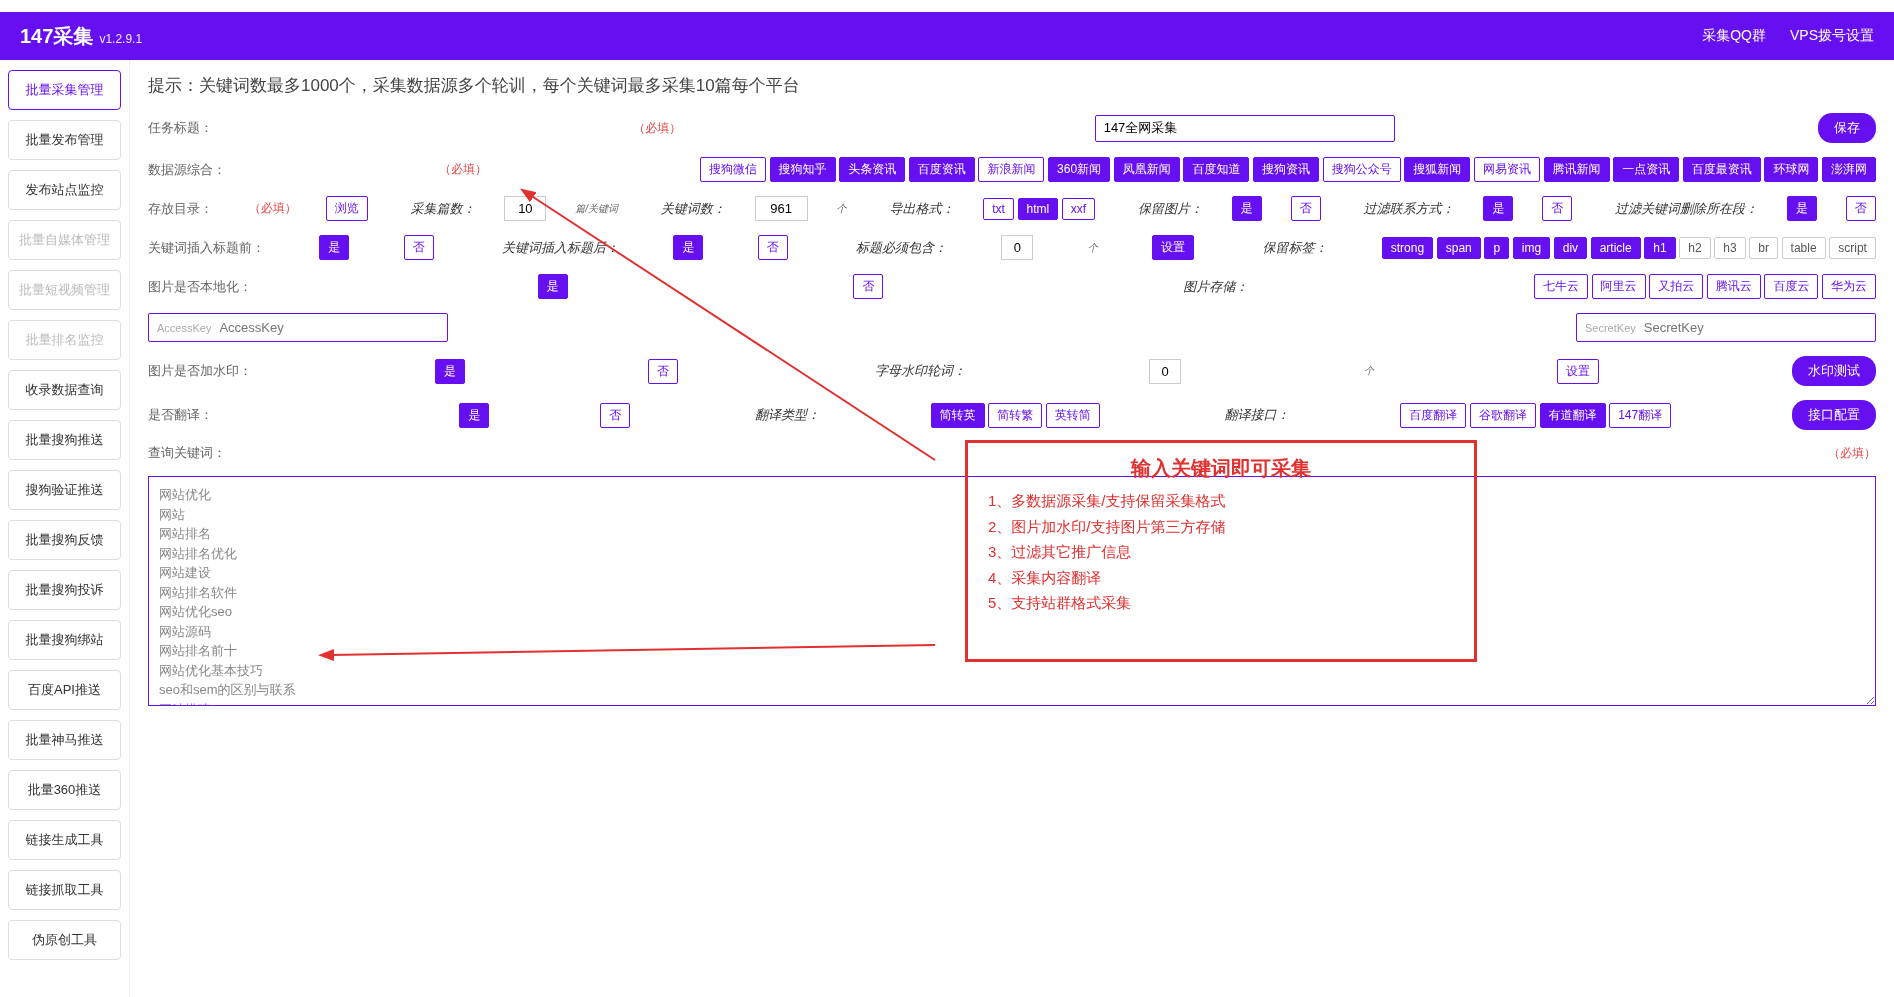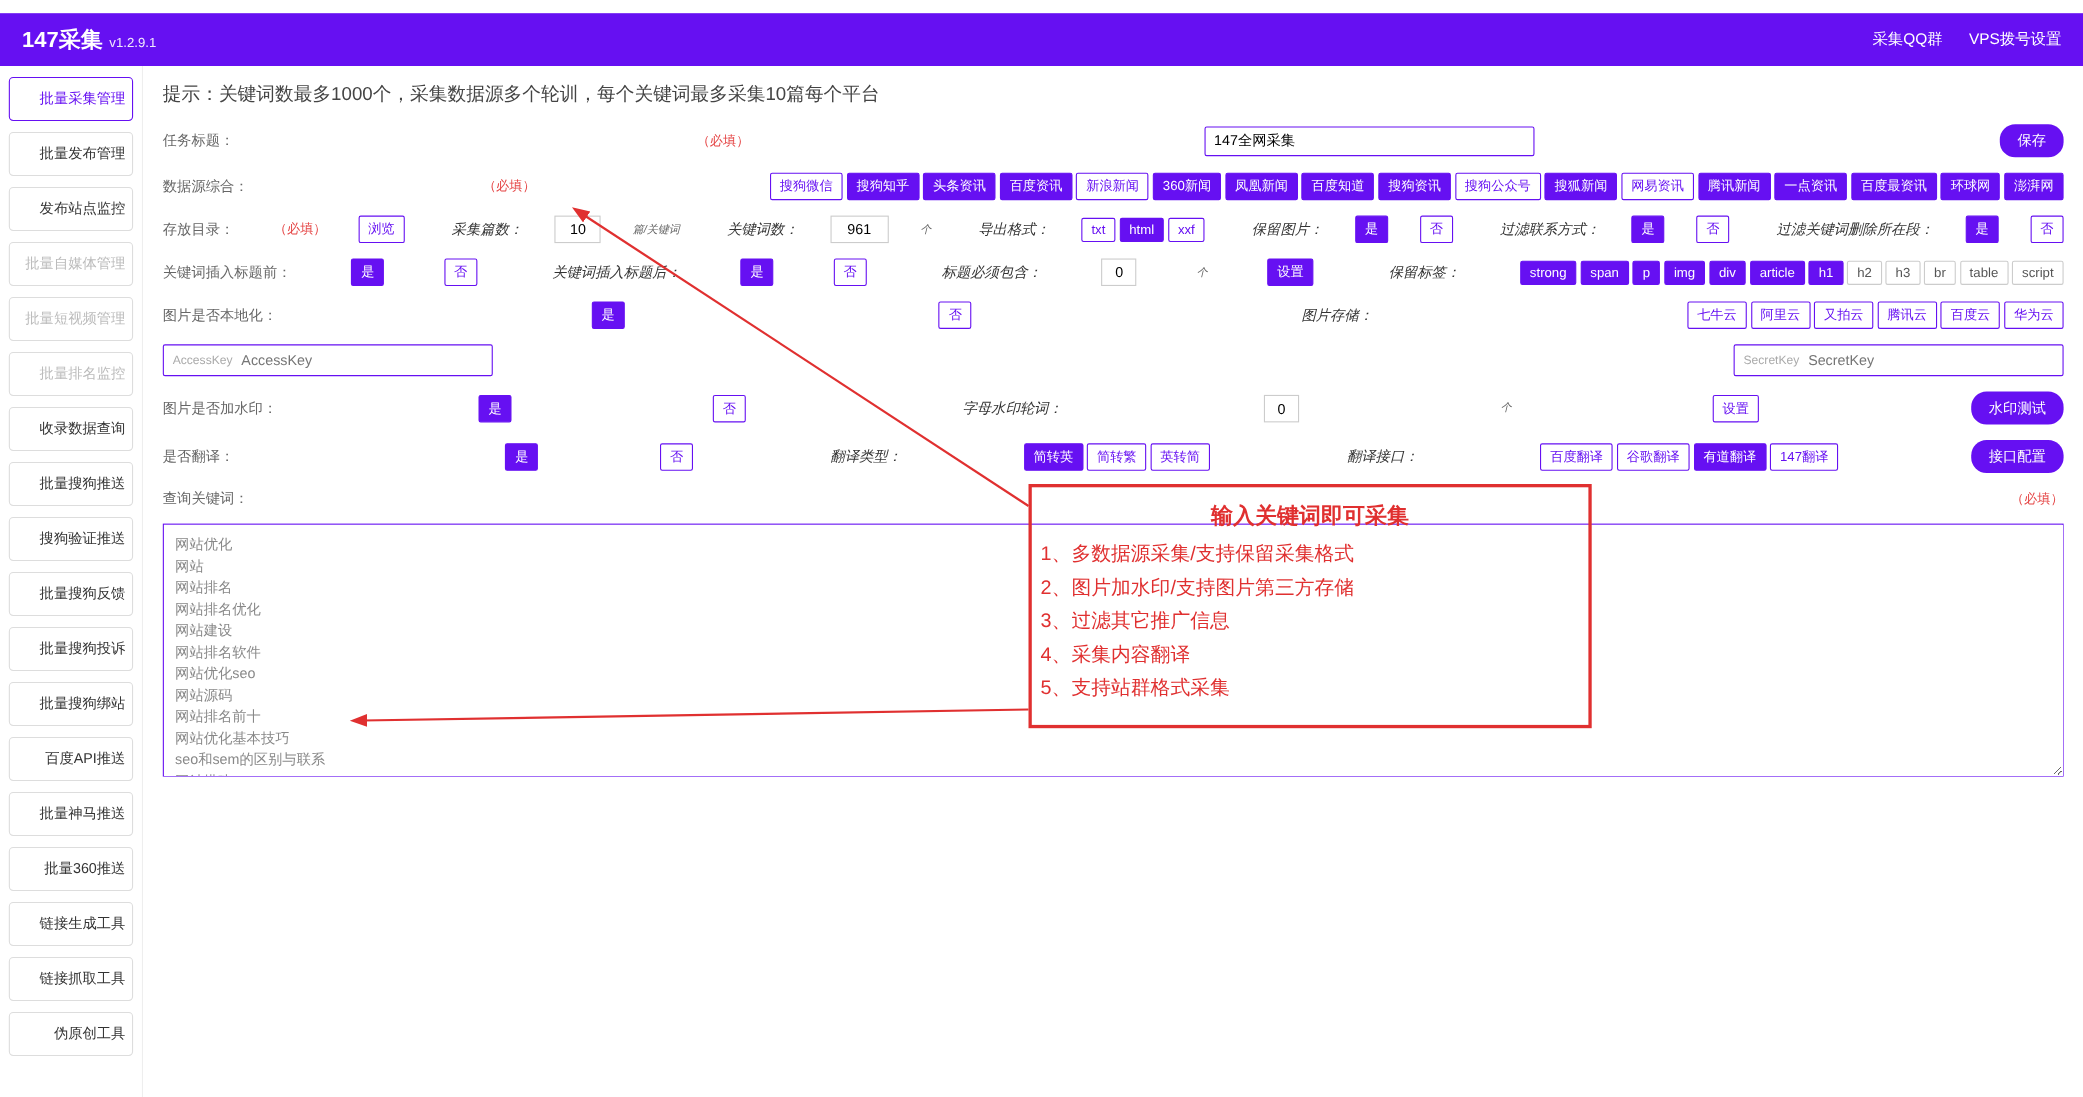--- a/index.html
+++ b/index.html
@@ -5,21 +5,21 @@
 * { box-sizing: border-box; margin: 0; padding: 0; }
 body { font-family: "Microsoft YaHei", Arial, sans-serif; font-size: 13px; color: #333; background: #fff; }
 .header { background: #6610f2; color: #fff; height: 48px; display: flex; align-items: center; padding: 0 20px; justify-content: space-between; margin-top: 12px; }
 .header-left { display: flex; align-items: baseline; gap: 6px; }
 .app-title { font-size: 20px; font-weight: bold; }
 .app-version { font-size: 12px; opacity: 0.9; }
 .header-right { display: flex; gap: 24px; font-size: 14px; }
 .header-link { color: #fff; cursor: pointer; }
 .container { display: flex; height: calc(100vh - 48px); }
 .sidebar { width: 130px; padding: 10px 8px; border-right: 1px solid #eee; overflow-y: auto; }
-.side-btn { display: block; width: 100%; background: #fff; border: 1px solid #ddd; border-radius: 4px; padding: 10px 6px; margin-bottom: 10px; font-size: 13px; text-align: right; cursor: pointer; color: #333; }
+.side-btn { display: block; width: 100%; background: #fff; border: 1px solid #ddd; border-radius: 4px; padding: 10px 6px; margin-bottom: 10px; font-size: 13px; text-align: center; cursor: pointer; color: #333; }
 .side-btn.active { color: #6610f2; border-color: #6610f2; }
 .side-btn.disabled { color: #bbb; }
 .main { flex: 1; padding: 14px 18px; overflow-y: auto; position: relative; }
 .hint { font-size: 17px; color: #444; margin-bottom: 16px; }
 .row { display: flex; align-items: center; flex-wrap: wrap; gap: 6px; margin-bottom: 14px; font-size: 13px; justify-content: space-between; }
 .label { min-width: 72px; color: #666; }
 .required { color: #e54545; font-size: 12px; }
 .text-input { border: 1px solid #6610f2; padding: 5px 8px; font-size: 13px; min-width: 300px; border-radius: 2px; }
 .num-input { border: 1px solid #ccc; padding: 4px 6px; width: 42px; text-align: center; font-size: 13px; }
 .btn-primary { background: #6610f2; color: #fff; border: none; padding: 6px 16px; border-radius: 14px; cursor: pointer; font-size: 13px; }
@@ -27,23 +27,23 @@
 .tag.on { background: #6610f2; color: #fff; }
 .tag.plain { border-color: #ccc; color: #555; }
 .tag.plain.on { background: #6610f2; color: #fff; border-color: #6610f2; }
 .small-gap { margin-left: 14px; font-style: italic; }
 .unit { color: #666; font-size: 10px; font-style: italic; }
 .wide-input { border: 1px solid #6610f2; padding: 6px 8px; width: 300px; border-radius: 2px; display:flex; align-items:center; gap:8px;}
 .wide-input .prefix { color:#aaa; font-size:11px; }
 .wide-input input { border:none; outline:none; flex:1; font-size:13px; }
 .keywords-area { width: 100%; min-height: 230px; border: 1px solid #6610f2; padding: 8px 10px; font-size: 13px; color: #888; line-height: 1.5; resize: vertical; font-family: inherit; }
 .overlay { position: absolute; border: 3px solid #e03030; background: rgba(255,255,255,0.0); }
-.overlay-box { left: 805px; top: 380px; width: 512px; height: 222px; padding: 12px 8px; pointer-events:none;}
+.overlay-box { left: 835px; top: 380px; width: 512px; height: 222px; padding: 12px 20px; pointer-events:none;}
 .overlay-title { color: #e03030; font-size: 20px; text-align: center; margin-bottom: 6px; font-weight: bold;}
-.overlay-line { color: #e03030; font-size: 18px; line-height: 1.7; }
+.overlay-line { color: #e03030; font-size: 15px; line-height: 1.7; }
 .arrow-svg { position:absolute; left:0; top:0; width:100%; height:100%; pointer-events:none; }
 </style>
 </head>
 <body>
 
 <div class="header">
   <div class="header-left">
     <span class="app-title">147采集</span>
     <span class="app-version">v1.2.9.1</span>
   </div>

